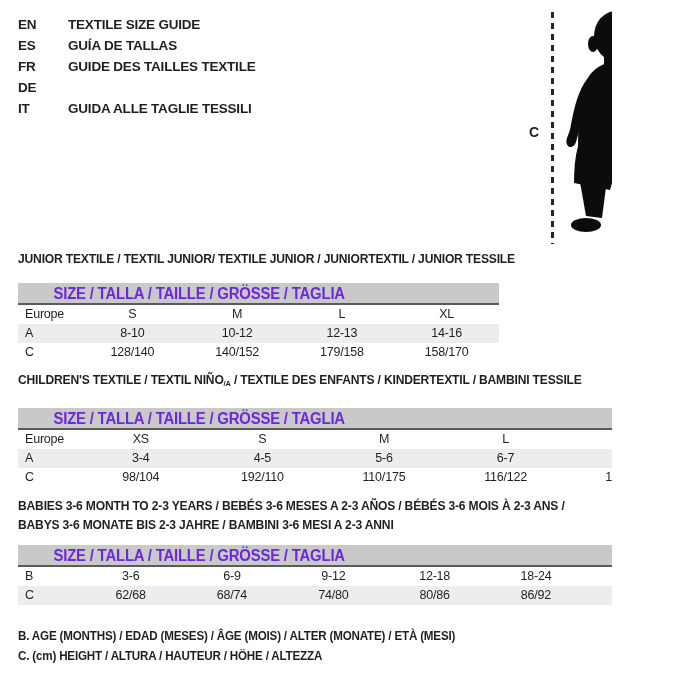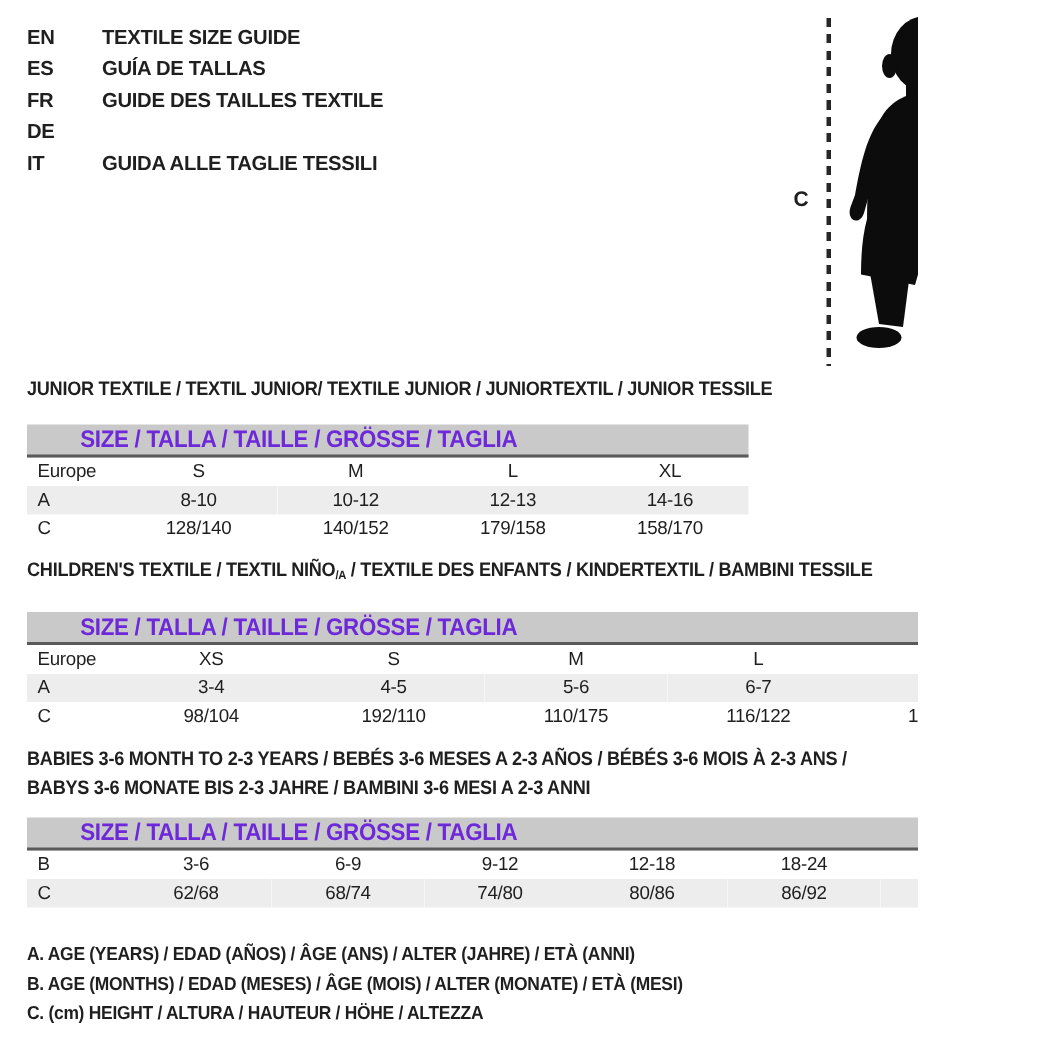--- a/index.html
+++ b/index.html
@@ -198,18 +198,17 @@
         <td>74/80</td>
         <td>80/86</td>
         <td>86/92</td>
         <td>92/98</td>
       </tr>
     </tbody>
       </table>
   </div>
 
   <div class="legend">
-    <div class="legend-line"><span class="cond">A. AGE (YEARS) / EDAD (AÑOS) / ÂGE (ANS) / ALTER (JAHRE) / ETÀ (ANNI)</span></div>
     <div class="legend-line"><span class="cond">B. AGE (MONTHS) / EDAD (MESES) / ÂGE (MOIS) / ALTER (MONATE) / ETÀ (MESI)</span></div>
     <div class="legend-line"><span class="cond">C. (cm) HEIGHT / ALTURA / HAUTEUR / HÖHE / ALTEZZA</span></div>
   </div>
 
 </div>
 
 </body></html>

